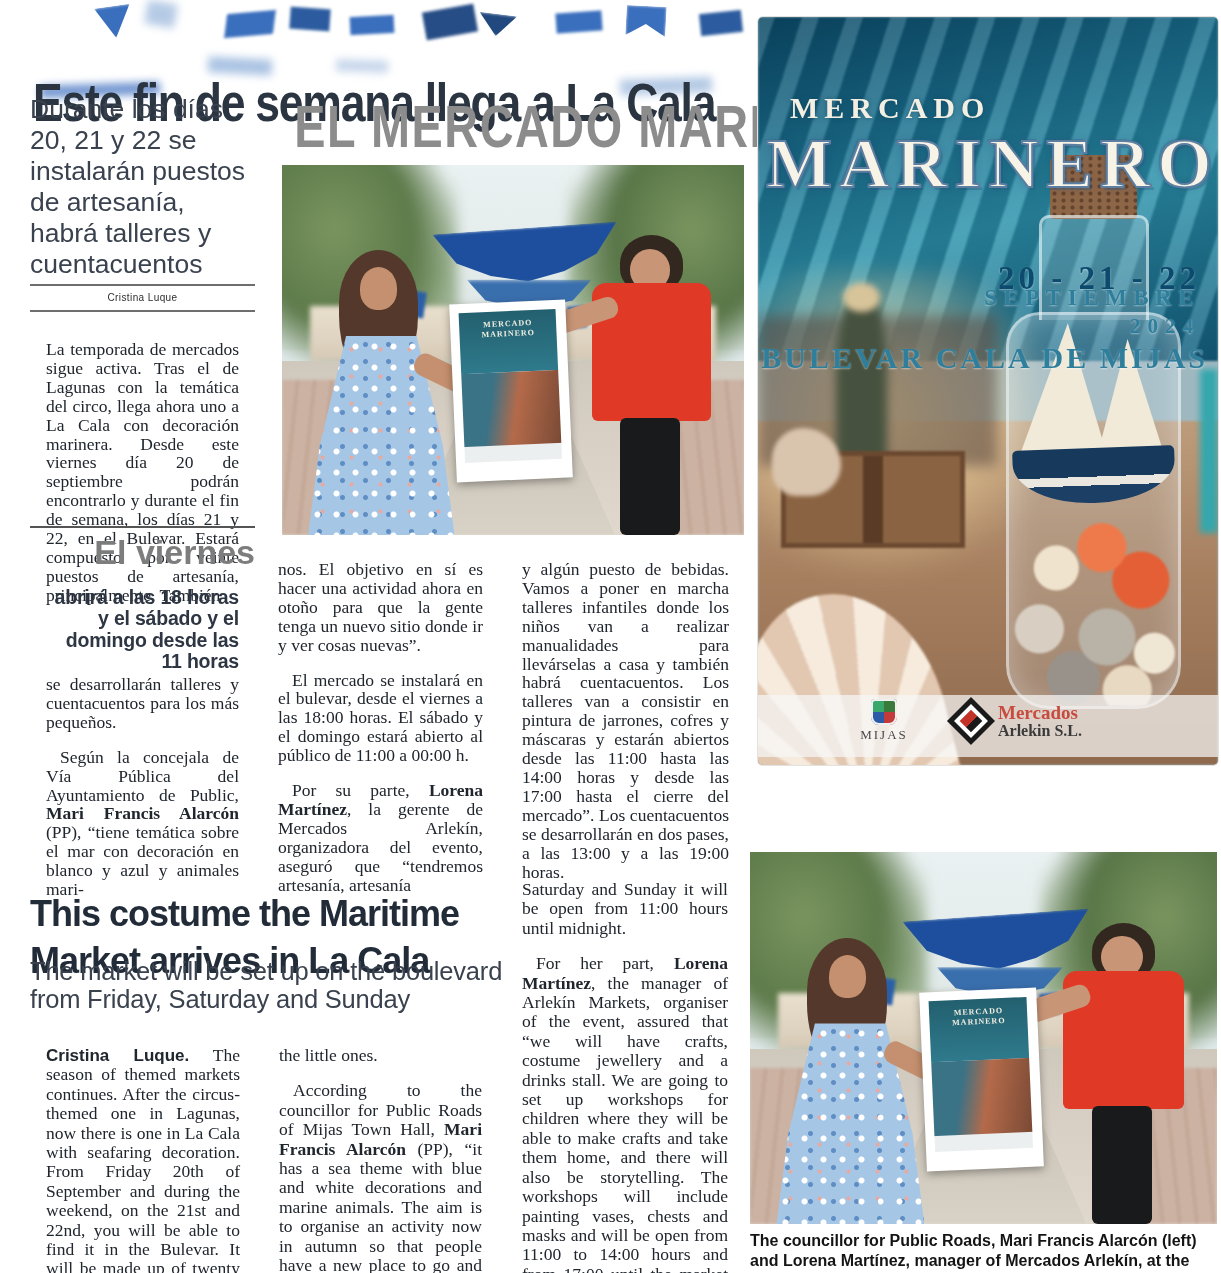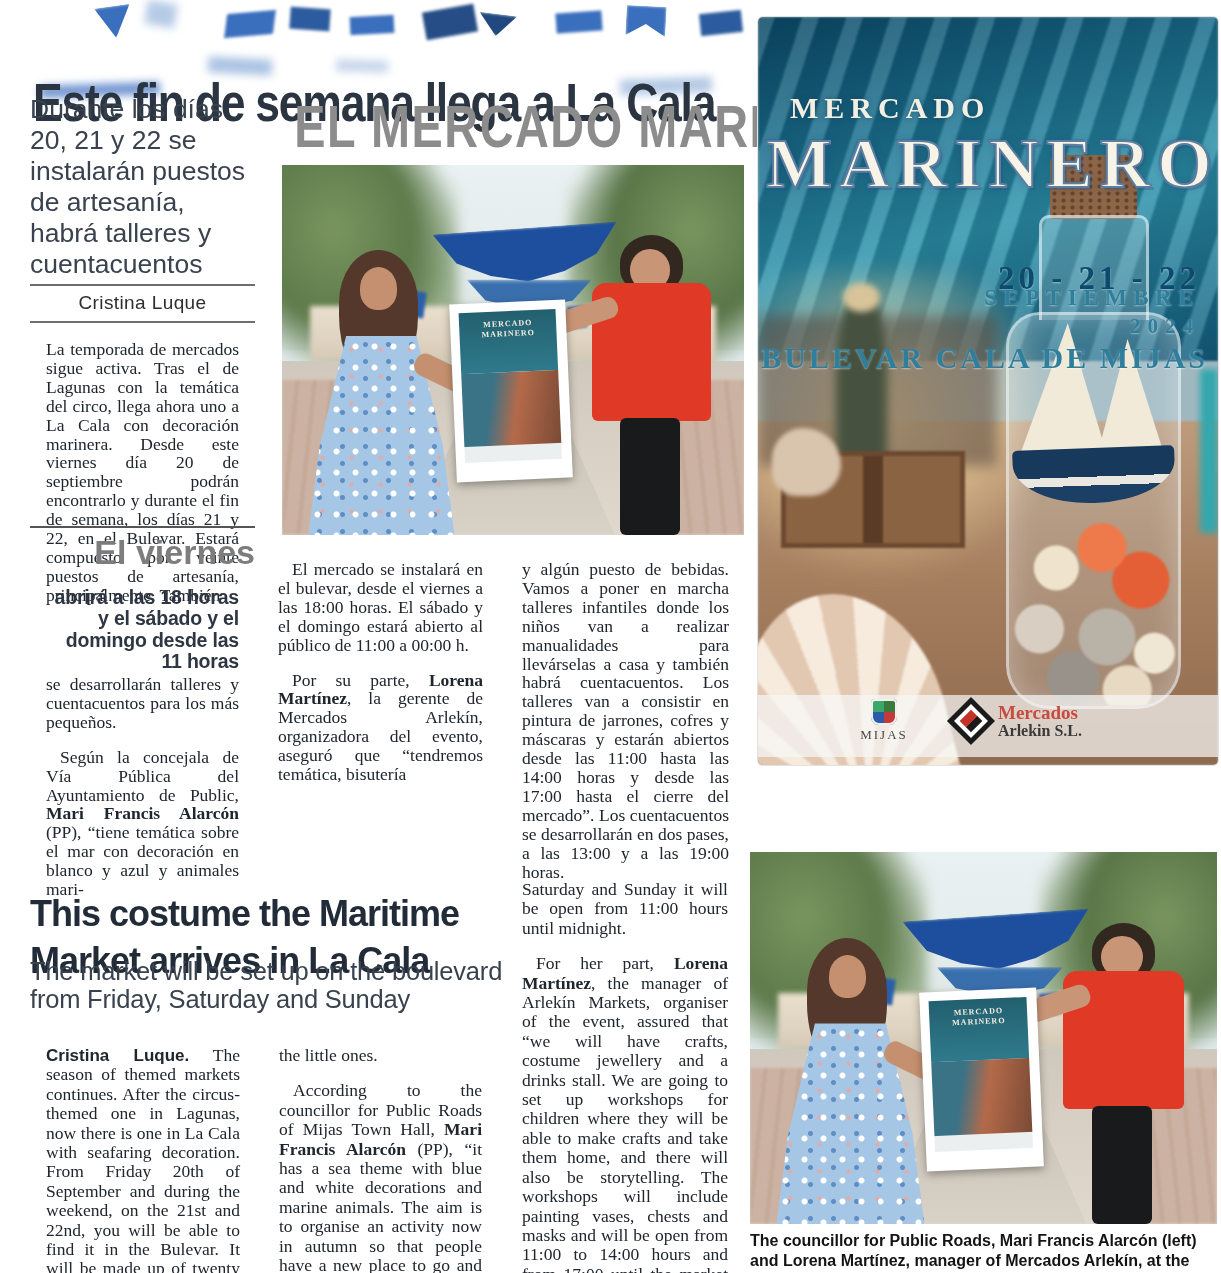--- a/index.html
+++ b/index.html
@@ -18,21 +18,21 @@
       font-family:"Liberation Sans",sans-serif;font-weight:bold;font-size:53px;
       letter-spacing:-1.5px;color:#2b3542;transform:scaleX(.84);transform-origin:left top;line-height:1;}
   .graytitle{position:absolute;left:238px;top:97px;width:512px;text-align:center;white-space:nowrap;
       font-family:"Liberation Sans",sans-serif;font-weight:bold;font-size:60px;letter-spacing:2px;
       color:#8c8c8c;transform:scaleX(.78);transform-origin:center top;line-height:1;}
 
   .standfirst{position:absolute;left:30px;top:94px;width:228px;
       font-family:"Liberation Sans",sans-serif;font-size:26.5px;line-height:31px;color:#39424e;}
   .byline{position:absolute;left:30px;top:284px;width:225px;text-align:center;
       border-top:2px solid #6e6e6e;border-bottom:2px solid #6e6e6e;padding:6px 0 7px;
-      font-family:"Liberation Sans",sans-serif;font-size:19px;color:#2e2e2e;letter-spacing:.4px;}
+      font-family:"Liberation Sans",sans-serif;font-size:10px;color:#2e2e2e;letter-spacing:.4px;}
 
   
   .bcol{position:absolute;font-size:17.5px;line-height:18.9px;text-align:justify;color:#20262e;}
   .bcol p{margin:16px;}
   .bcol p.ind{text-indent:14px;}
   .bcol b{font-weight:bold;}
   .rule{position:absolute;border-top:2px solid #555;}
 
   .callout{position:absolute;left:25px;top:535px;width:230px;text-align:right;
       font-family:"Liberation Sans",sans-serif;}
@@ -238,22 +238,23 @@
       <div class="mp-top">
           <span>MERCADO</span>
           <span>MARINERO</span>
         </div>
       <div class="mp-img"></div>
       <div class="mp-bot"></div>
     </div>
   </figure>
 
   <div class="bcol" style="left:262px;top:544px;width:237px;">
+    <p>nos. El objetivo en sí es hacer una actividad ahora en otoño para que la gente tenga un nuevo sitio donde ir y ver cosas nuevas”.</p>
     <p class="ind">El mercado se instalará en el bulevar, desde el viernes a las 18:00 horas. El sábado y el domingo estará abierto al público de 11:00 a 00:00 h.</p>
-    <p class="ind"><span>Por su parte, </span><b>Lorena Martínez</b><span>, la gerente de Mercados Arlekín, organizadora del evento, aseguró que “tendremos temática, bisutería</span></p>
+    <p class="ind"><span>Por su parte, </span><b>Lorena Martínez</b><span>, la gerente de Mercados Arlekín, organizadora del evento, aseguró que “tendremos artesanía, artesanía</span></p>
   </div>
 
   <div class="bcol" style="left:506px;top:544px;width:239px;">
     <p>y algún puesto de bebidas. Vamos a poner en marcha talleres infantiles donde los niños van a realizar manualidades para llevárselas a casa y también habrá cuentacuentos. Los talleres van a consistir en pintura de jarrones, cofres y máscaras y estarán abiertos desde las 11:00 hasta las 14:00 horas y desde las 17:00 hasta el cierre del mercado”. Los cuentacuentos se desarrollarán en dos pases, a las 13:00 y a las 19:00 horas.</p>
   </div>
 
   <div class="poster">
     <div class="po-low"></div>
     <div class="po-awning"></div>
     <div class="po-sun"></div>

